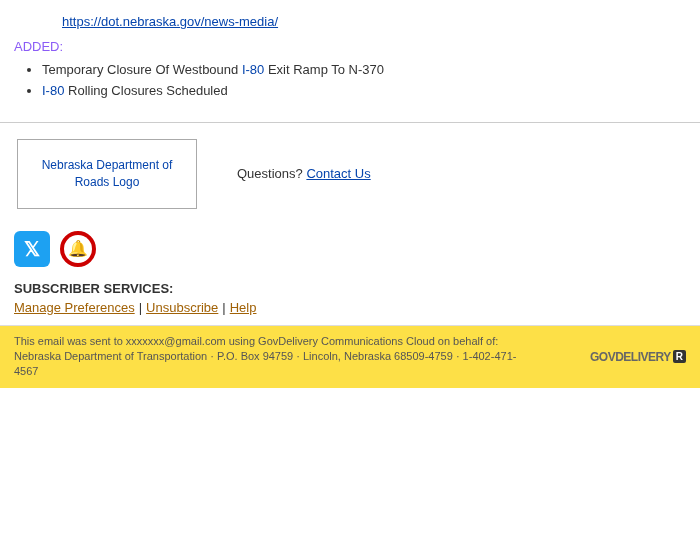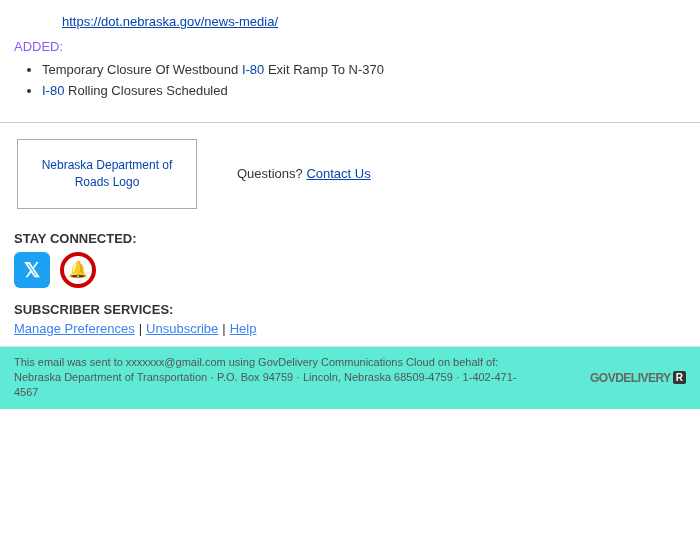--- a/index.html
+++ b/index.html
@@ -175,30 +175,30 @@
     }
 
     .subscriber-links {
       display: flex;
       gap: 4px;
       align-items: center;
       font-size: 13px;
     }
 
     .subscriber-links a {
-      color: #3b82f6;
+      color: #a16207;
       text-decoration: underline;
     }
 
     .subscriber-links span {
       color: #333;
     }
 
     .footer-bottom {
-      background: #5eead4;
+      background: #fde047;
       border-top: 1px solid #ddd;
       padding: 8px 14px;
       display: flex;
       align-items: center;
       justify-content: space-between;
       margin-top: 6px;
     }
 
     .footer-bottom-text {
       font-size: 11px;
@@ -256,21 +256,20 @@
     <div class="logo-box">
       <span class="logo-box-text">Nebraska Department of Roads Logo</span>
     </div>
     <div class="questions-block">
       <span>Questions?</span>
       <a href="#">Contact Us</a>
     </div>
   </div>
 
   <div class="stay-connected">
-    <p class="stay-connected-label">STAY CONNECTED:</p>
     <div class="social-icons">
       <div class="twitter-icon">
         <span class="twitter-bird">𝕏</span>
       </div>
       <div class="notify-icon">
         <div class="notify-inner">
           <span class="notify-bell">🔔</span>
         </div>
       </div>
     </div>

